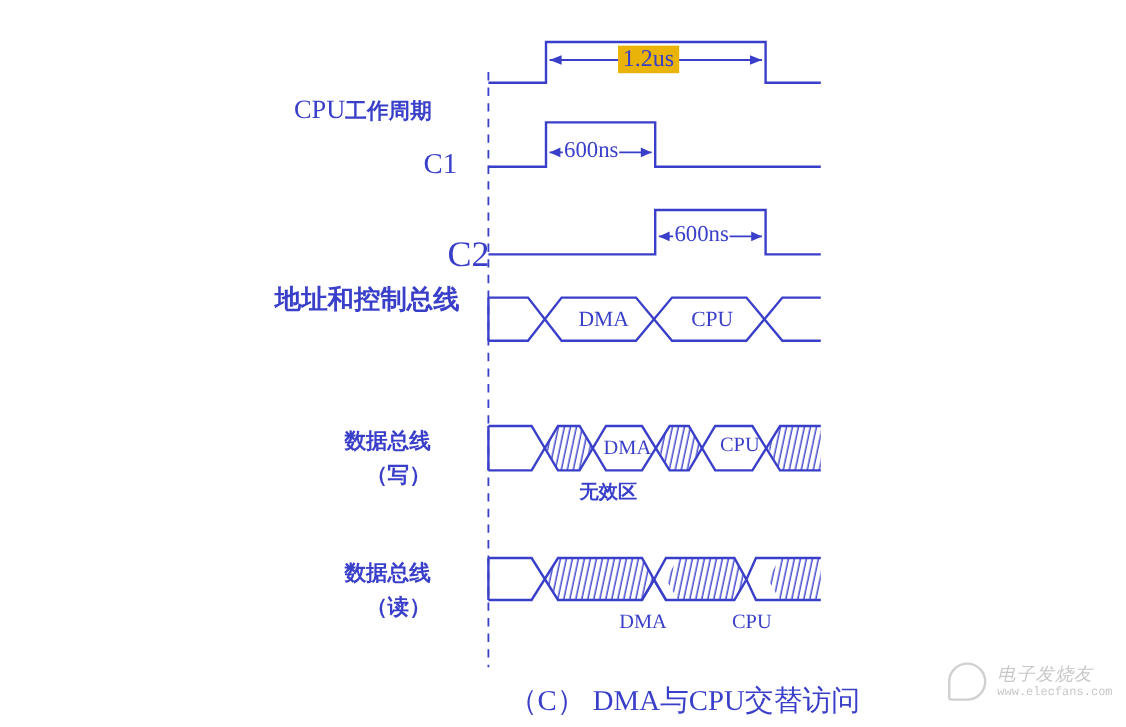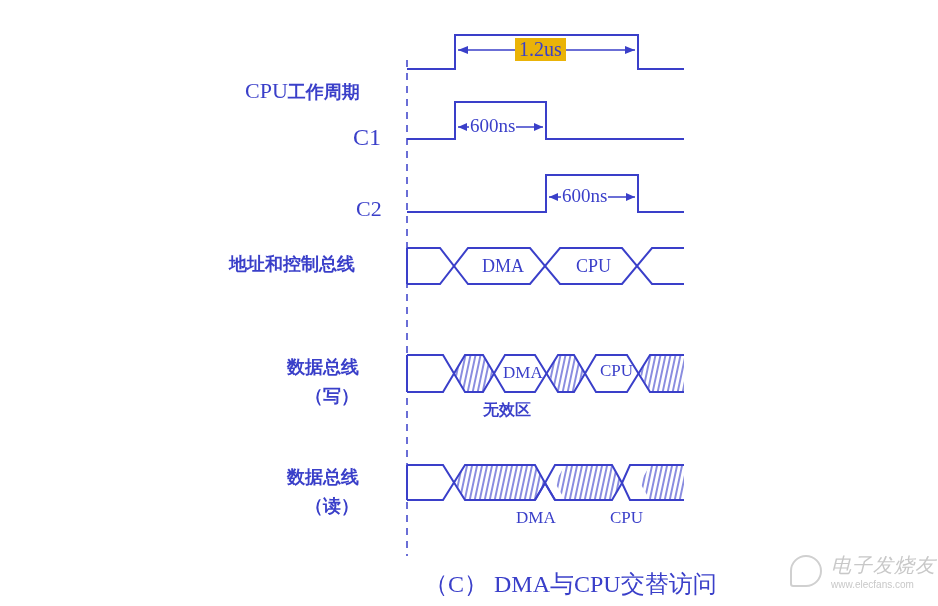--- a/index.html
+++ b/index.html
@@ -2,22 +2,22 @@
 <html><head>
 <meta charset="utf-8">
 <style>
   html,body{margin:0;padding:0;background:#ffffff;}
   body{width:938px;height:606px;position:relative;overflow:hidden;font-family:"DejaVu Sans",sans-serif;}
   .lbl{position:absolute;color:#3a3fc9;white-space:nowrap;}
   .serif{font-family:"Liberation Serif","DejaVu Serif",serif;}
   .bold{font-weight:bold;}
   svg{position:absolute;left:0;top:0;}
   .wm{position:absolute;left:790px;top:552px;color:#c8c8c8;}
-  .wm .t1{font-size:20px;font-style:italic;letter-spacing:1px;}
-  .wm .t2{font-size:10px;font-family:Liberation Sans, sans-serif;}
+  .wm .t1{font-size:15px;font-style:italic;letter-spacing:1px;}
+  .wm .t2{font-size:10px;font-family:Liberation Mono, monospace;}
 </style>
 </head>
 <body>
 
 <svg width="938" height="606" viewBox="0 0 938 606">
   <defs>
     <pattern id="hatch" patternUnits="userSpaceOnUse" width="5" height="40" patternTransform="skewX(-12)">
       <line x1="1" y1="0" x2="1" y2="40" stroke="#3a3fc9" stroke-width="1.2"></line>
     </pattern>
   </defs>
@@ -73,24 +73,24 @@
 </svg>
 
 <div class="lbl serif" style="left:245px;top:52px;font-size:22px;margin-top:26px;">
   <span>CPU</span><span class="bold" style="font-family:'DejaVu Sans',sans-serif;font-size:18px;">工作周期</span>
 </div>
 <div class="lbl serif" style="left:515px;top:38px;font-size:20px;background:#eab308;padding:0 4px;">1.2us</div>
 
 <div class="lbl serif" style="left:353px;top:124px;font-size:24px;">C1</div>
 <div class="lbl serif" style="left:469px;top:115px;font-size:19px;background:#fff;padding:0 1px;">600ns</div>
 
-<div class="lbl serif" style="left:356px;top:196px;font-size:22px;">C2</div>
+<div class="lbl serif" style="left:373px;top:196px;font-size:30px;">C2</div>
 <div class="lbl serif" style="left:561px;top:185px;font-size:19px;background:#fff;padding:0 1px;">600ns</div>
 
-<div class="lbl bold" style="left:229px;top:252px;font-size:18px;">地址和控制总线</div>
+<div class="lbl bold" style="left:229px;top:235px;font-size:22px;">地址和控制总线</div>
 <div class="lbl serif" style="left:482px;top:256px;font-size:18px;">DMA</div>
 <div class="lbl serif" style="left:576px;top:256px;font-size:18px;">CPU</div>
 
 <div class="lbl bold" style="left:287px;top:355px;font-size:18px;">数据总线</div>
 <div class="lbl bold" style="left:305px;top:384px;font-size:18px;">（写）</div>
 <div class="lbl serif" style="left:503px;top:363px;font-size:17px;">DMA</div>
 <div class="lbl serif" style="left:600px;top:361px;font-size:17px;">CPU</div>
 <div class="lbl bold" style="left:455px;top:400px;font-size:16px;margin-left:28px;">无效区</div>
 
 <div class="lbl bold" style="left:287px;top:465px;font-size:18px;">数据总线</div>

